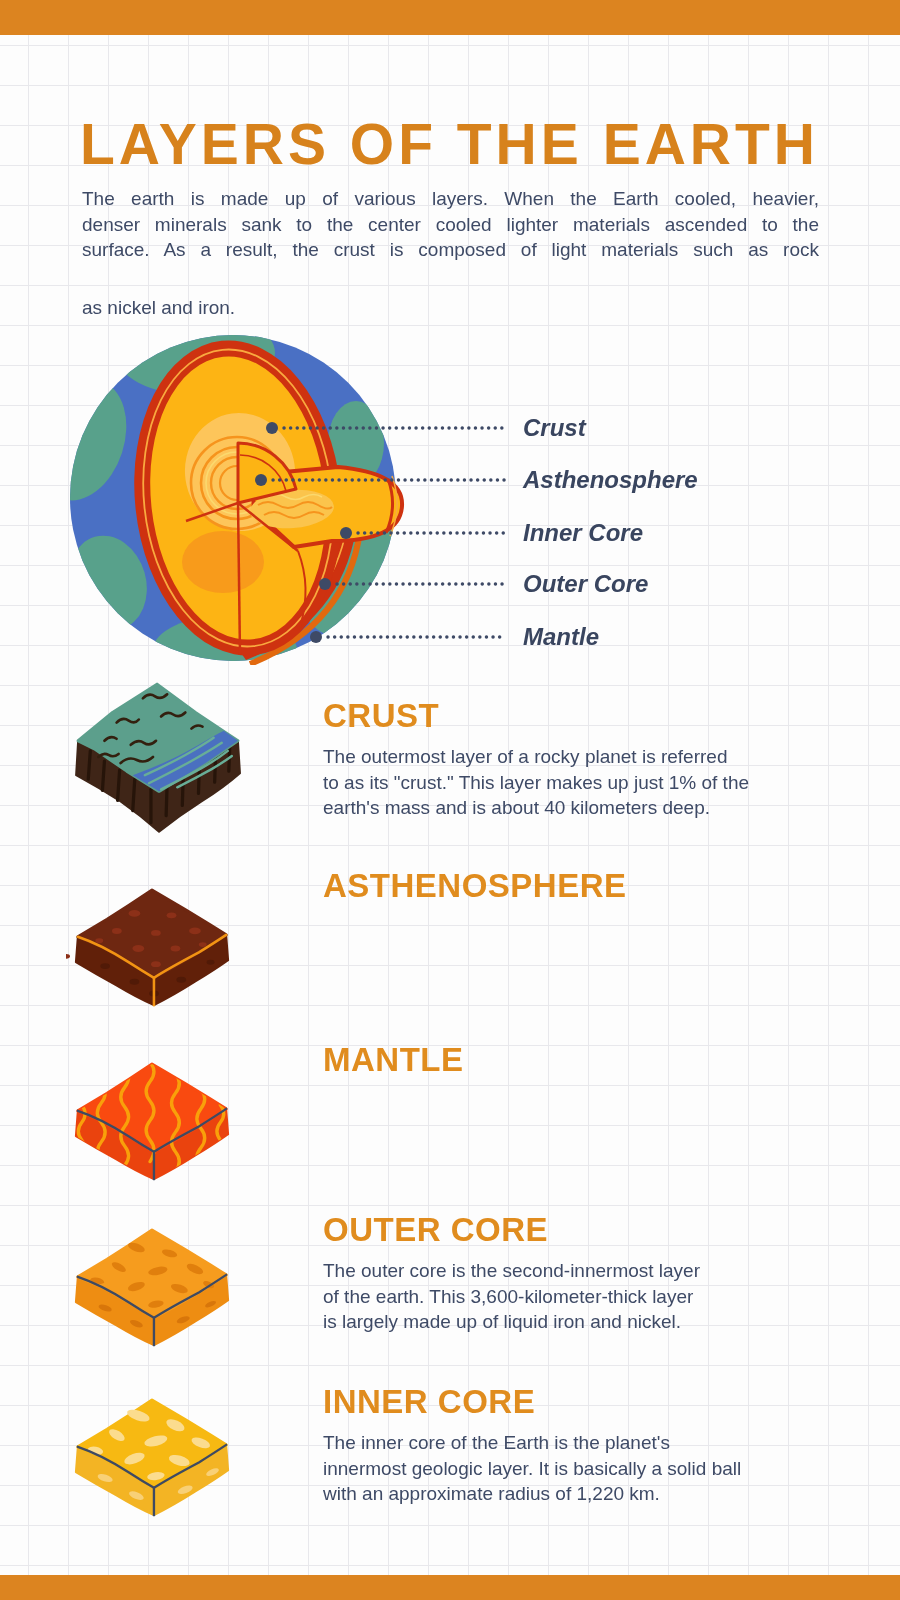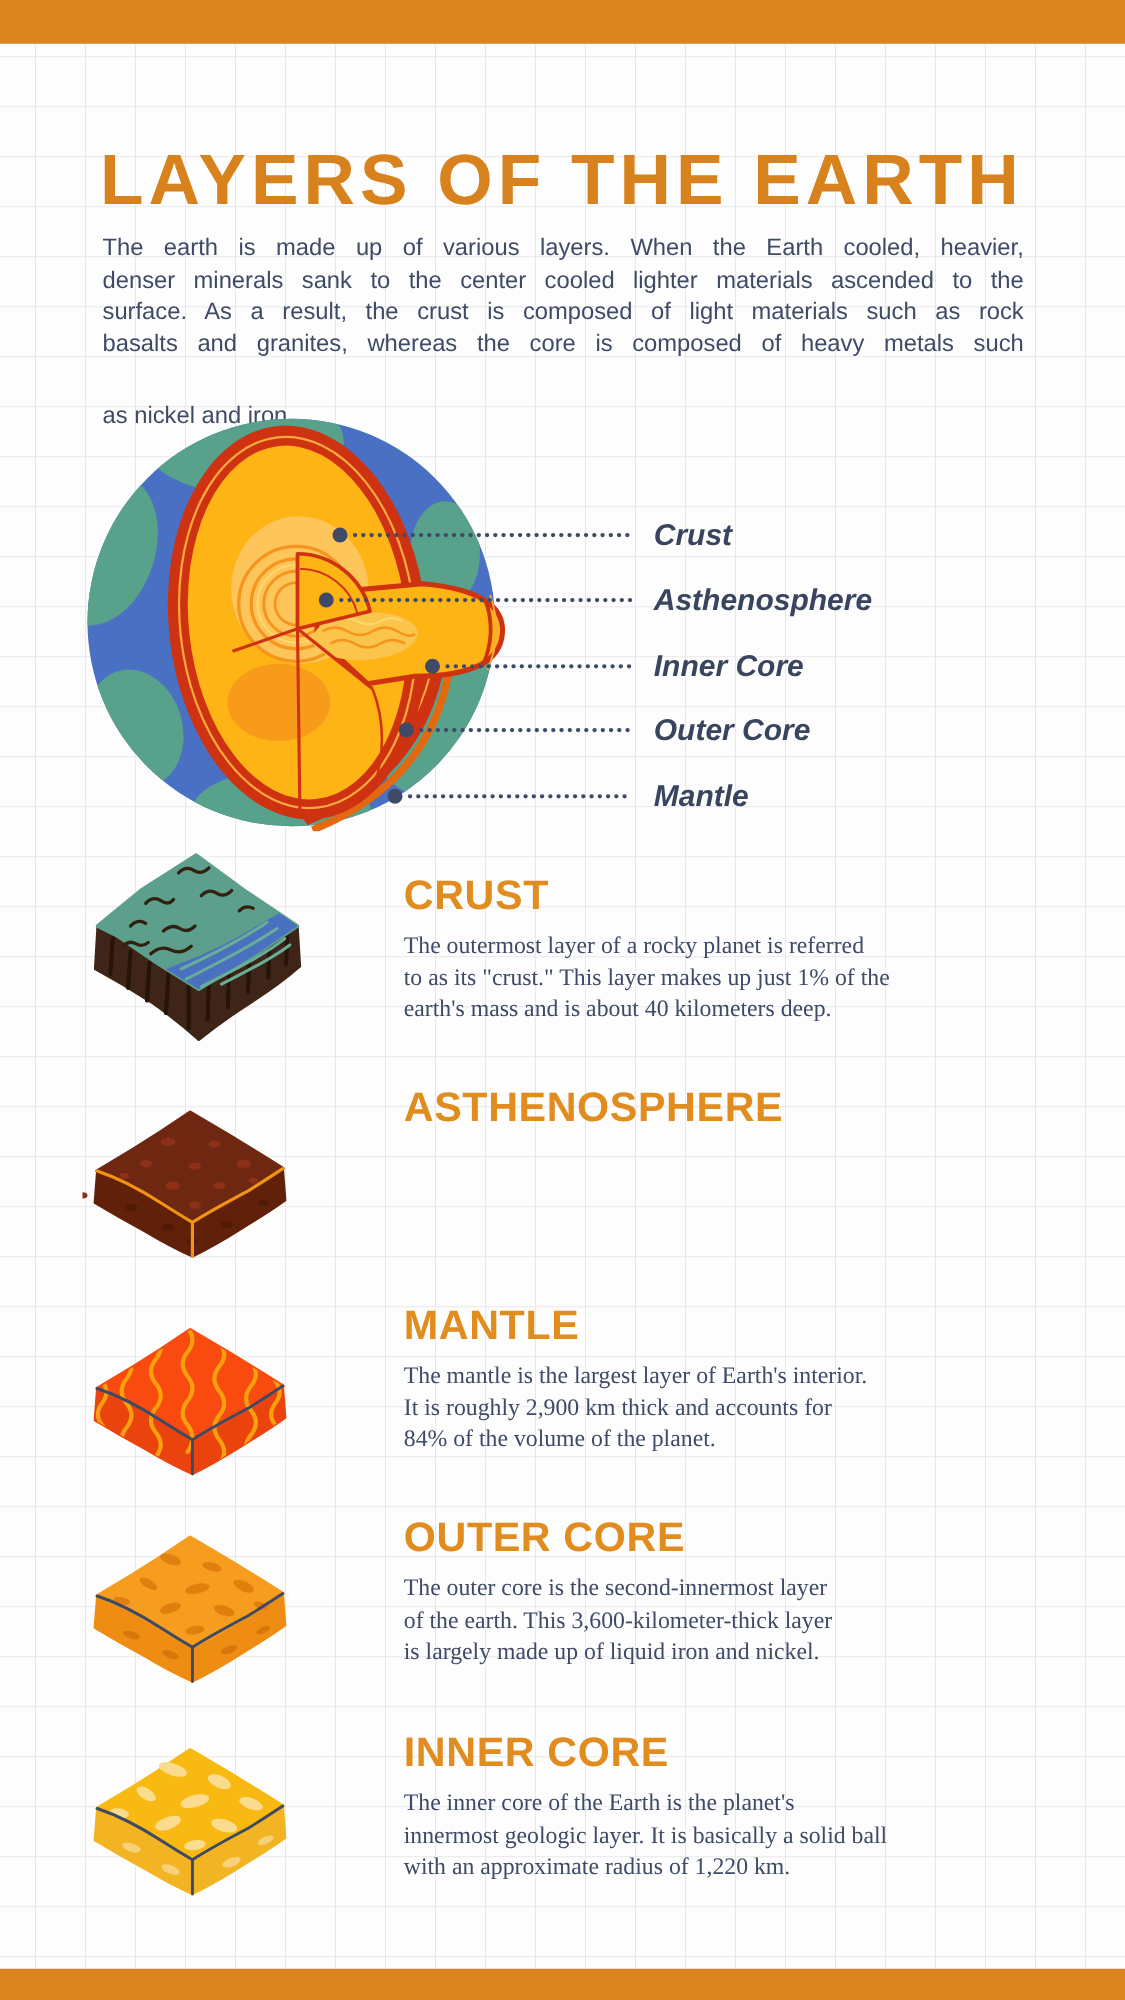--- a/index.html
+++ b/index.html
@@ -29,37 +29,36 @@
   .diagram-svg{position:absolute; left:0; top:325px;}
   .label-text{font:italic 700 24px "Liberation Sans", sans-serif; fill:#39455f;}
   .section{position:absolute; left:0; width:900px; height:170px;}
   .section .icon{position:absolute;}
   .section .s-heading{
     position:absolute; left:323px; top:15px;
     font-size:33px; font-weight:800; letter-spacing:0.5px; color:#e08c1e;
   }
   .section .s-body{
     position:absolute; left:323px; top:62px; width:492px;
-    font-size:19px; line-height:25.5px; color:#3e4a66; white-space:pre-line;font-family:Liberation Serif, serif;
+    font-size:19px; line-height:25.5px; color:#3e4a66; white-space:pre-line;
   }
 </style>
 </head>
 <body>
 
 <div class="page">
 
   <div class="bar top"></div>
 
   <div class="title">LAYERS OF THE EARTH</div>
 
   <div class="intro">
     <div class="jline">The earth is made up of various layers. When the Earth cooled, heavier,</div>
     <div class="jline">denser minerals sank to the center cooled lighter materials ascended to the</div>
     <div class="jline">surface. As a result, the crust is composed of light materials such as rock</div>
-    <div class="jline">basalts and granites, whereas the core is composed of heavy metals such</div>
     <div class="jline-last">as nickel and iron.</div>
   </div>
 
   <svg class="diagram-svg" width="900" height="340" viewBox="0 0 900 340">
     <defs>
       <clipPath id="globeClip">
           <circle cx="233" cy="173" r="163"></circle>
         </clipPath>
     </defs>
 
@@ -229,23 +228,20 @@
         <path d="M 36,22 q 8,10 0,20 q -8,10 0,20 q 8,10 0,20 q -8,10 0,20"></path>
         <path d="M 158,44 q 7,9 0,18 q -7,9 0,18 q 7,9 0,18"></path>
         <path d="M 16,44 q 7,9 0,18 q -7,9 0,18 q 7,9 0,18"></path>
       </g>
       <g stroke="#3e4a63" stroke-width="2.4" fill="none" stroke-linecap="round" stroke-linejoin="round">
         <path d="M 12,50 Q 36,58 64,76 Q 78,85 90,92 Q 104,83 136,66 Q 152,56 164,48"></path>
         <path d="M 90,92 L 90,120"></path>
       </g>
     </svg>
     <div class="s-heading">MANTLE</div>
-    <div class="s-body">The mantle is the largest layer of Earth's interior.
-It is roughly 2,900 km thick and accounts for
-84% of the volume of the planet.</div>
   </div>
 
   <div class="section" style="top:1196px;">
     <svg class="icon" style="left:66px; top:32px;" width="172" height="123" viewBox="0 0 176 126">
       <path d="M 12,50 L 10,76 Q 30,88 52,100 Q 72,112 90,120 Q 110,110 132,96 Q 152,84 166,74 L 164,48 L 136,66 L 112,80 L 90,92 L 64,76 L 36,60 Z" fill="#ee8d12" stroke="#ee8d12" stroke-width="2" stroke-linejoin="round"></path>
       <path d="M 88,2 L 122,22 L 148,38 L 164,48 L 136,66 L 112,80 L 90,92 L 64,76 L 36,60 L 12,50 L 42,32 L 64,18 Z" fill="#f69c1e" stroke="#f69c1e" stroke-width="3" stroke-linejoin="round"></path>
       <g fill="#e07f0d">
         <ellipse cx="72" cy="20" rx="9" ry="4" transform="rotate(20 72 20)"></ellipse>
         <ellipse cx="106" cy="26" rx="8" ry="3.5" transform="rotate(15 106 26)"></ellipse>
         <ellipse cx="132" cy="42" rx="9" ry="4" transform="rotate(25 132 42)"></ellipse>

